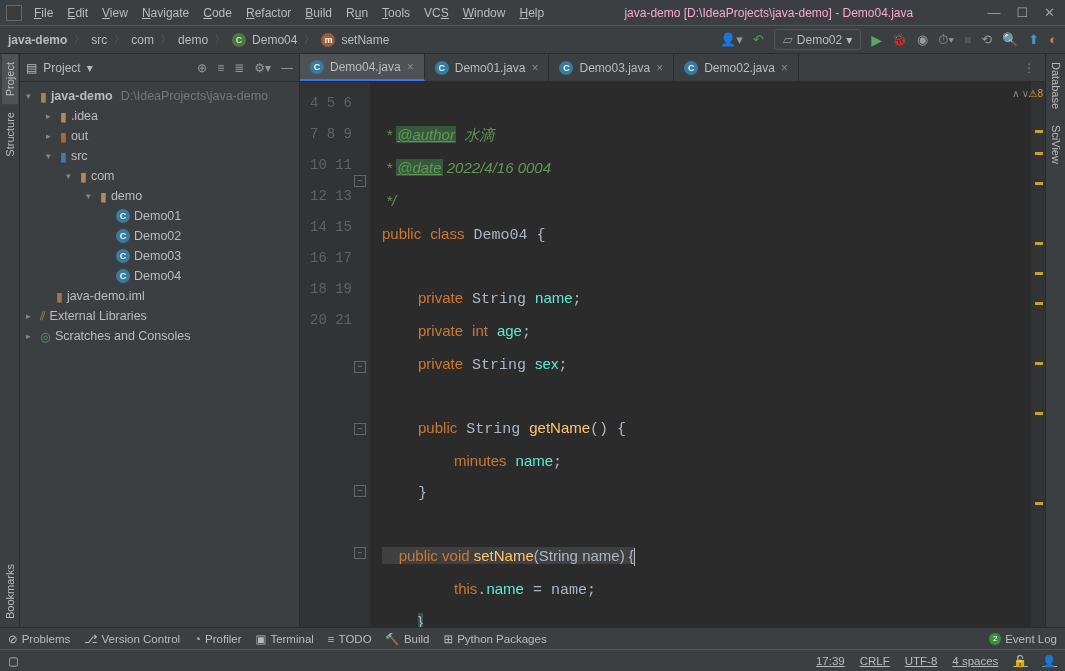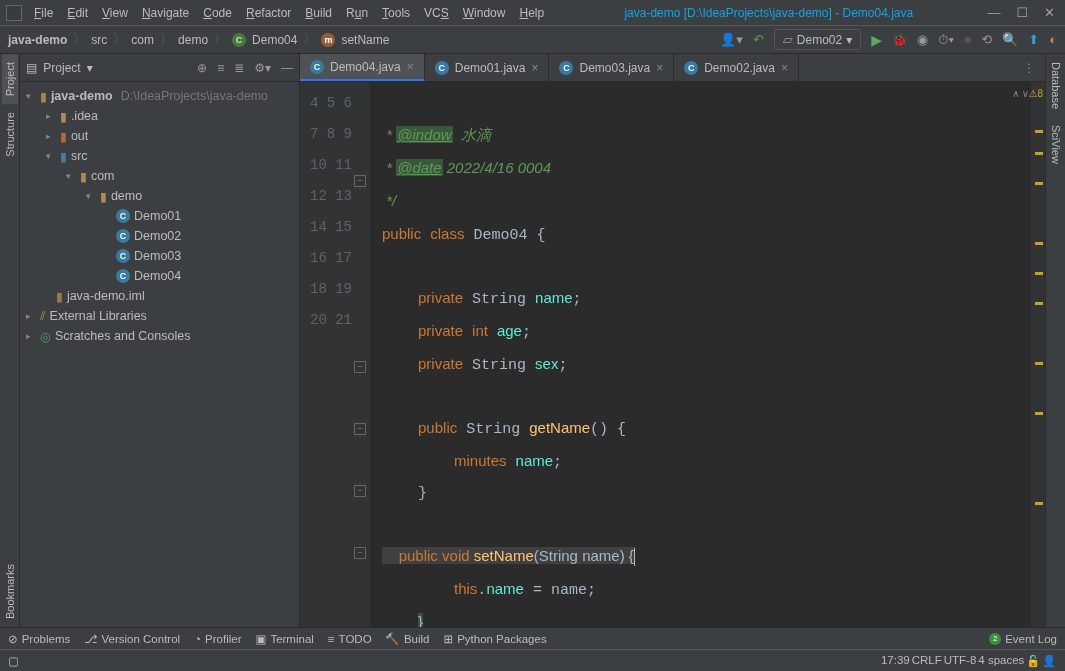--- a/index.html
+++ b/index.html
@@ -2,21 +2,21 @@
 <html><head>
 <meta charset="utf-8">
 <style>
 * { margin:0; padding:0; box-sizing:border-box; font-family:"Segoe UI",Arial,sans-serif; }
 body { width:1065px; height:671px; background:#3c3f41; color:#bbb; font-size:12px; overflow:hidden; display:flex; flex-direction:column; }
 .titlebar { height:26px; background:#3c3f41; display:flex; align-items:center; padding:0 6px; border-bottom:1px solid #555; }
 .titlebar .logo { width:16px; height:16px; background:#3b3b3b; border:1px solid #666; margin-right:6px; }
 .menubar { display:flex; gap:2px; }
 .menubar span { padding:2px 6px; cursor:pointer; }
 .menubar span u { text-decoration:underline; }
-.titletext { flex:1; text-align:center; color:#0ea5e9; font-size:12px; }
+.titletext { flex:1; text-align:center; color:#f9a8d4; font-size:12px; }
 .winbtns { display:flex; gap:16px; color:#a0a0a0; padding-right:4px; }
 .winbtns span { cursor:pointer; font-size:13px; }
 
 .navbar { height:28px; background:#3c3f41; display:flex; align-items:center; padding:0 8px; border-bottom:1px solid #2b2b2b; }
 .crumbs { display:flex; align-items:center; gap:4px; }
 .crumbs .sep { color:#666; margin:0 2px; }
 .crumbs .icon { width:14px; height:14px; border-radius:50%; display:inline-flex; align-items:center; justify-content:center; font-size:9px; font-weight:bold; margin-right:2px; }
 .icon-c { background:#4a7a3a; color:#cde; }
 .icon-m { background:#9a5f3a; color:#fff; }
 .nav-right { margin-left:auto; display:flex; align-items:center; gap:10px; }
@@ -69,21 +69,21 @@
 .errstripe .warn { position:absolute; top:6px; right:2px; font-size:10px; color:#c9a227; }
 .errstripe .mark { position:absolute; right:2px; width:8px; height:3px; background:#c9a227; }
 .errstripe .navb { position:absolute; top:6px; right:16px; display:flex; gap:2px; color:#888; font-size:10px; }
 
 .bottombar { height:22px; background:#3c3f41; border-top:1px solid #2b2b2b; display:flex; align-items:center; padding:0 8px; gap:14px; font-size:11.5px; }
 .bottombar .item { display:flex; align-items:center; gap:4px; cursor:pointer; }
 .bottombar .spacer { flex:1; }
 .elog-dot { width:12px; height:12px; border-radius:50%; background:#3d8f3d; color:#fff; font-size:8px; display:inline-flex; align-items:center; justify-content:center; }
 
 .statusbar { height:22px; background:#3c3f41; border-top:1px solid #555; display:flex; align-items:center; padding:0 8px; gap:12px; font-size:11.5px; }
-.statusbar .right { margin-left:auto; display:flex; gap:2px; align-items:flex-start; }
+.statusbar .right { margin-left:auto; display:flex; gap:15px; align-items:center;text-decoration:underline; }
 .lock { color:#999; }
 </style>
 </head>
 <body>
 
 <div class="titlebar">
   <div class="logo"></div>
   <div class="menubar">
     <span><u>F</u>ile</span>
     <span><u>E</u>dit</span>
@@ -275,21 +275,21 @@
 21
         <div class="folds">
           <div class="fold" style="top:87px">−</div>
           <div class="fold" style="top:273px">−</div>
           <div class="fold" style="top:335px">−</div>
           <div class="fold" style="top:397px">−</div>
           <div class="fold" style="top:459px">−</div>
         </div>
       </div>
       <div class="code">
-<span class="doc"> * </span><span class="doctag">@indow</span><span class="doc">  水滴</span>
+<span class="doc"> * </span><span class="doctag">@author</span><span class="doc">  水滴</span>
 <span class="doc"> * </span><span class="doctag">@date</span><span class="doc"> 2022/4/16 0004</span>
 <span class="doc"> */</span>
 <span class="kw">public</span> <span class="kw">class</span> Demo04 {
 
     <span class="kw">private</span> String <span class="field">name</span>;
     <span class="kw">private</span> <span class="kw">int</span> <span class="field">age</span>;
     <span class="kw">private</span> String <span class="field">sex</span>;
 
     <span class="kw">public</span> String <span class="mname">getName</span>() {
         <span class="kw">minutes</span> <span class="field">name</span>;

